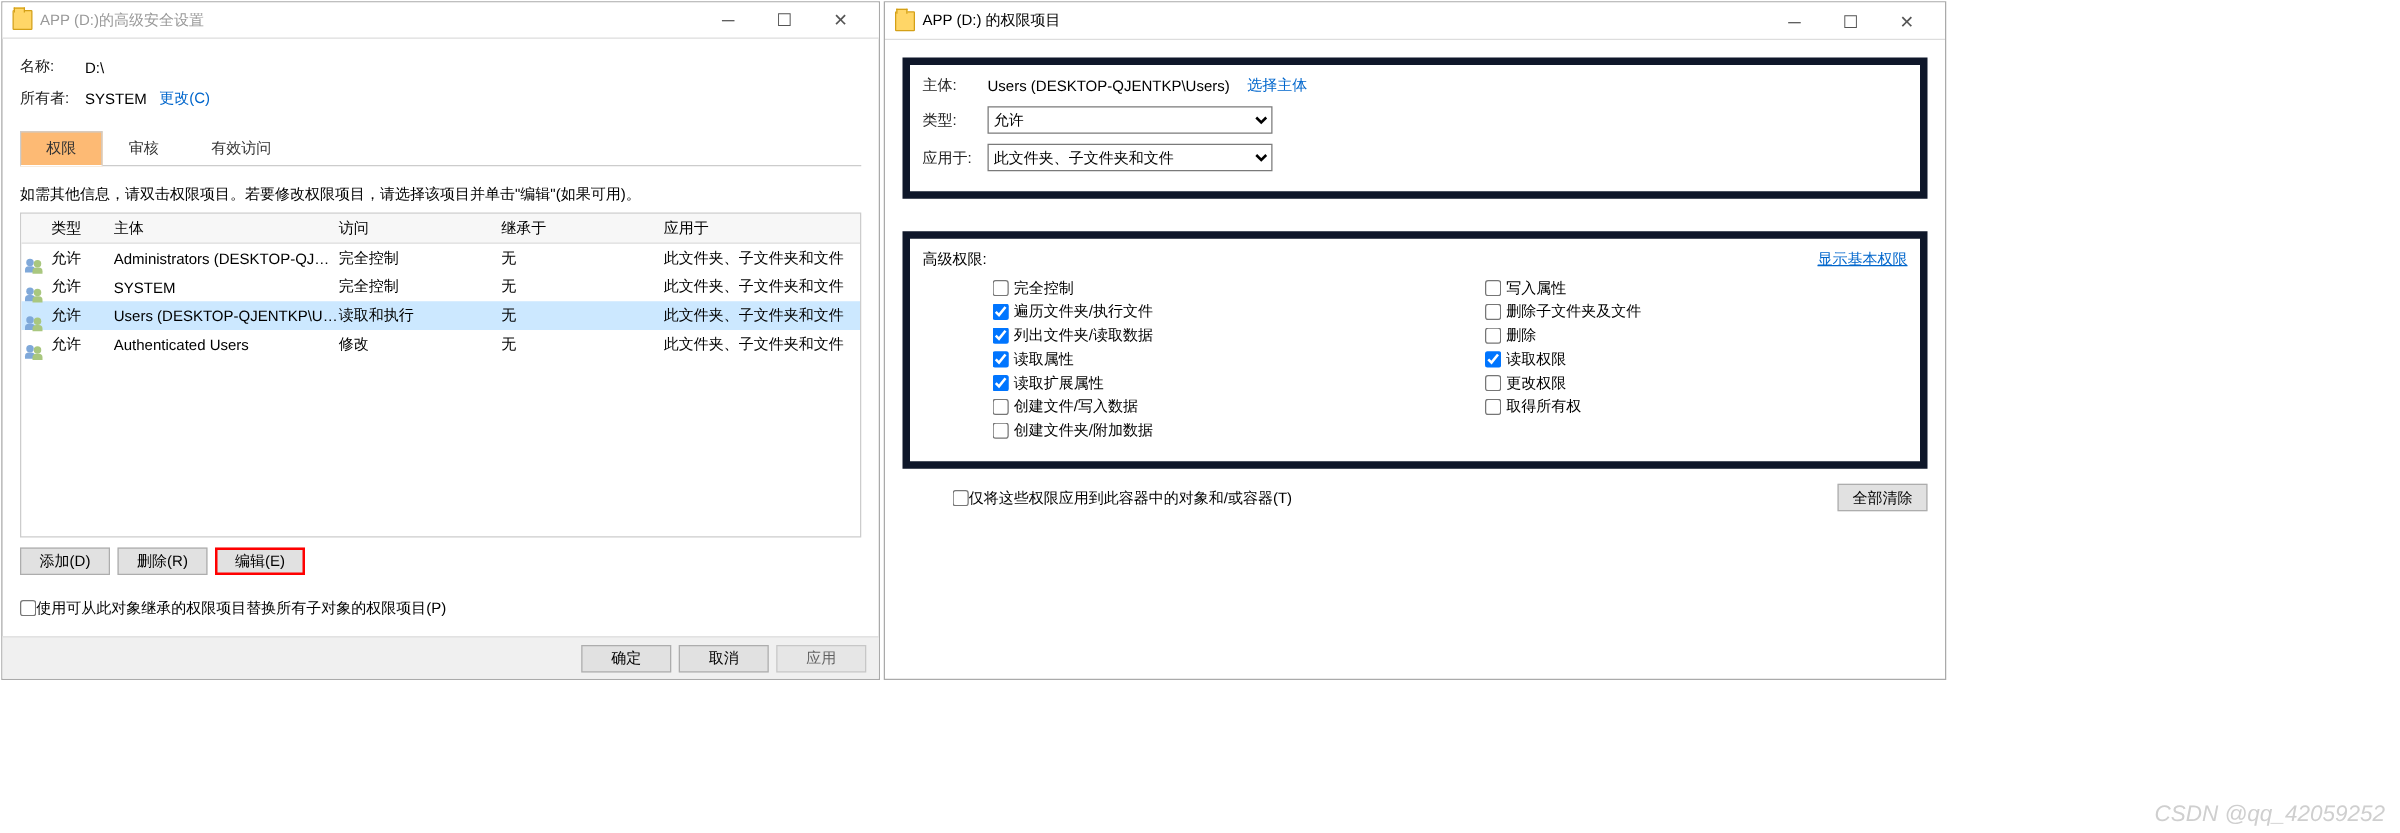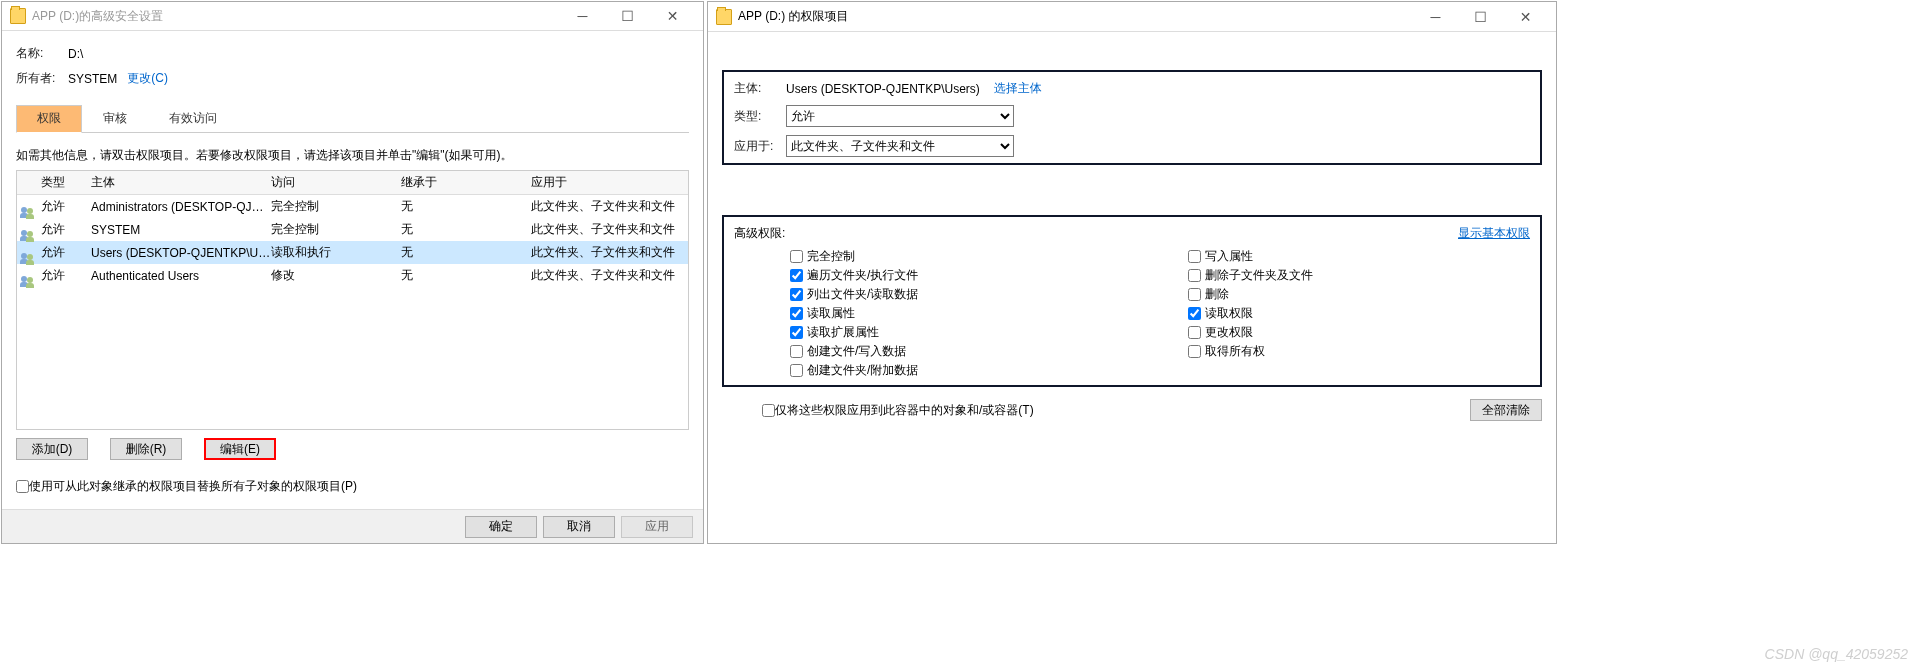--- a/index.html
+++ b/index.html
@@ -29,33 +29,33 @@
   .ctype { width: 50px; }
   .cprin { width: 180px; text-overflow: ellipsis; overflow: hidden; white-space: nowrap; }
   .cacc { width: 130px; }
   .cinh { width: 130px; }
   .capp { flex: 1; }
   .usericon { width: 16px; height: 12px; position: relative; }
   .usericon .h1 { position: absolute; width: 6px; height: 6px; border-radius: 50%; background: #7fa8d9; left: 0; top: 0; }
   .usericon .b1 { position: absolute; width: 8px; height: 5px; border-radius: 3px 3px 0 0; background: #7fa8d9; left: -1px; top: 6px; }
   .usericon .h2 { position: absolute; width: 6px; height: 6px; border-radius: 50%; background: #a9c77f; left: 6px; top: 1px; }
   .usericon .b2 { position: absolute; width: 8px; height: 5px; border-radius: 3px 3px 0 0; background: #a9c77f; left: 5px; top: 7px; }
-  .btnrow { display: flex; gap: 22px; margin-top: 8px; }
+  .btnrow { display: flex; gap: 6px; margin-top: 8px; }
   .btn { min-width: 72px; height: 22px; border: 1px solid #adadad; background: #e1e1e1; display: flex; align-items: center; justify-content: center; cursor: pointer; font-size: 12px; }
   .hl-red { border: 2px solid #ff0000; }
   .chk { margin-right: 4px; }
   .footer { height: 42px; border-top: 1px solid #ddd; display: flex; align-items: center; justify-content: flex-end; gap: 6px; padding: 0 10px; background: #f0f0f0; }
   select.drop { width: 228px; height: 22px; border: 1px solid #7a7a7a; background: #fff; font-size: 12px; }
-  .redbox { border: 2px solid #0f172a; padding: 8px 10px 6px; margin-bottom: 8px; margin-top: 24px; }
+  .redbox { border: 6px solid #0f172a; padding: 8px 10px 16px; margin-bottom: 8px; }
   .perm-hdr { display: flex; justify-content: space-between; align-items: flex-start; margin-bottom: 6px; }
   .perm-cols { display: flex; }
   .perm-col { flex: 1; display: flex; flex-direction: column; gap: 2px; padding-left: 56px; }
   .perm-item { display: flex; align-items: center; gap: 4px; }
   input[type=checkbox] { width: 13px; height: 13px; margin: 0; }
-  .watermark { position: absolute; right: 12px; bottom: 4px; color: #cfcfcf; font-size: 14px; font-style: italic; pointer-events: none; }
+  .watermark { position: absolute; right: 12px; bottom: 4px; color: #cfcfcf; font-size: 18px; font-style: italic; pointer-events: none; }
 </style>
 </head>
 <body>
 
 <div class="win" style="left:1px; top:1px; width:703px; height:543px;">
   <div class="titlebar">
     <span class="folder-icon"></span>
     <span class="title">APP (D:)的高级安全设置</span>
     <div class="winctrls">
       <div class="winctrl">─</div>

